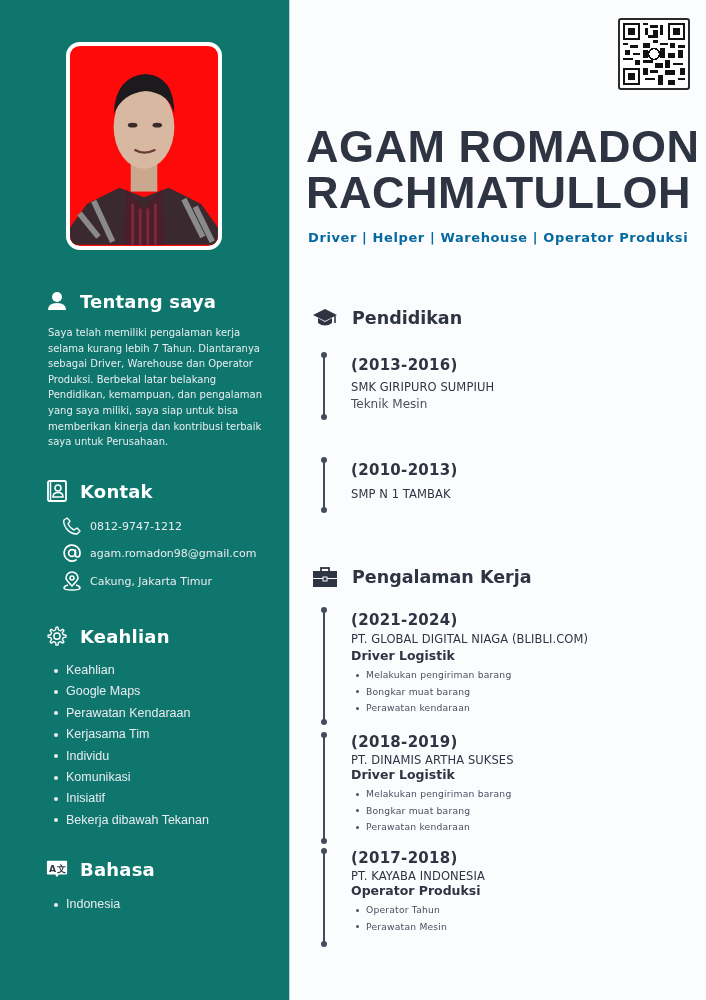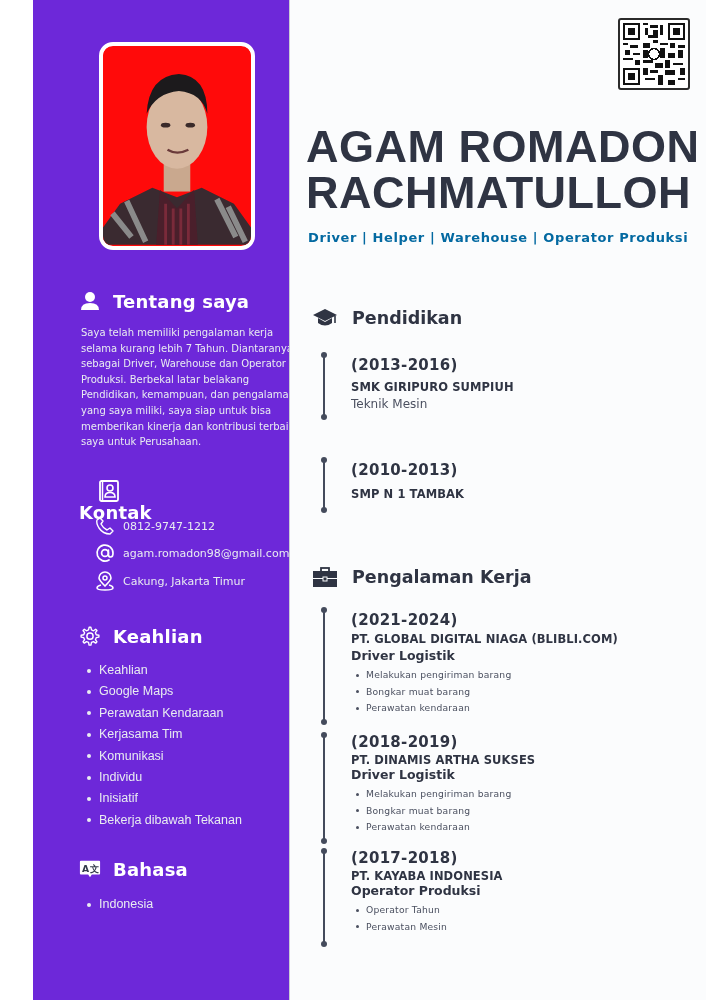--- a/index.html
+++ b/index.html
@@ -1,19 +1,19 @@
 <!DOCTYPE html>
 <html><head>
 <meta charset="utf-8">
 <style>
   * { box-sizing: border-box; margin: 0; padding: 0; }
   html, body { width: 706px; height: 1000px; overflow: hidden; }
   body { font-family: "DejaVu Sans", sans-serif; background: #ffffff; position: relative; }
 
-  .sidebar { position: absolute; left: 0; top: 0; width: 262px; height: 1000px; background: #6d28d9; color: #ffffff; margin-left: 33px; }
+  .sidebar { position: absolute; left: 0; top: 0; width: 289px; height: 1000px; background: #0f766e; color: #ffffff; }
   .divider-line { position: absolute; left: 289px; top: 0; width: 1px; height: 1000px; background: #c9ccd3; }
   .main { position: absolute; left: 290px; top: 0; width: 416px; height: 1000px; background: #fbfcfd; color: #2f3443; }
 
   
   .photo { position: absolute; left: 66px; top: 42px; width: 156px; height: 208px; border: 4px solid #ffffff; border-radius: 14px; overflow: hidden; background: #ff0a0a; }
   .photo svg { display: block; width: 100%; height: 100%; }
 
   
   .sec-head { position: absolute; left: 46px; display: flex; align-items: center; }
   .sec-head .ico { width: 22px; height: 22px; display: flex; align-items: center; justify-content: center; margin-right: 12px; }
@@ -38,21 +38,21 @@
   .msec-head .ico { width: 26px; height: 22px; display: flex; align-items: center; justify-content: center; margin-right: 14px; }
   .msec-head .ttl { font-size: 17.5px; font-weight: bold; color: #2f3443; }
 
   .tl { position: absolute; left: 31px; width: 6px; }
   .tl .line { position: absolute; left: 2px; top: 3px; bottom: 3px; width: 2px; background: #444b5c; }
   .tl .dot { position: absolute; left: 0; width: 6px; height: 6px; border-radius: 50%; background: #444b5c; }
   .tl .dot.top { top: 0; } .tl .dot.bottom { bottom: 0; }
 
   .entry { position: absolute; left: 61px; width: 340px; }
   .entry .period { font-size: 15px; font-weight: bold; color: #2f3443; letter-spacing: 0.3px; }
-  .entry .org { font-size: 11.5px; font-weight: bold; color: #2f3443; letter-spacing: 0.1px; }
+  .entry .org { font-size: 11.5px; font-weight: normal; color: #2f3443; letter-spacing: 0.1px; }
   .entry .major { font-size: 12px; color: #4b5060; }
   .entry .role { font-size: 12.5px; font-weight: bold; color: #2f3443; }
   .entry ul { list-style: none; margin-left: 5px; margin-top: 4px; }
   .entry li { font-size: 9.2px; color: #4b5060; height: 16.6px; line-height: 16.6px; display: flex; align-items: center; letter-spacing: 0.2px; }
   .entry li::before { content: ""; width: 3px; height: 3px; border-radius: 50%; background: #4b5060; margin-right: 7px; flex: none; }
 </style>
 </head>
 <body>
 
 <aside class="sidebar">
@@ -77,21 +77,21 @@
     <span class="ico">
       <svg width="20" height="20" viewBox="0 0 20 20">
           <circle cx="10" cy="6" r="5" fill="#fff"></circle>
           <path d="M1 19 Q1 12 10 12 Q19 12 19 19 Z" fill="#fff"></path>
         </svg>
     </span>
     <span class="ttl">Tentang saya</span>
   </div>
   <p class="about-text">Saya telah memiliki pengalaman kerja selama kurang lebih 7 Tahun. Diantaranya sebagai Driver, Warehouse dan Operator Produksi. Berbekal latar belakang Pendidikan, kemampuan, dan pengalaman yang saya miliki, saya siap untuk bisa memberikan kinerja dan kontribusi terbaik saya untuk Perusahaan.</p>
 
-  <div class="sec-head" style="top:480px;flex-direction:column;">
+  <div class="sec-head" style="top:480px;">
     <span class="ico">
       <svg width="20" height="22" viewBox="0 0 20 22">
           <rect x="1" y="1" width="18" height="20" rx="1.5" fill="none" stroke="#fff" stroke-width="1.8"></rect>
           <line x1="3.5" y1="1" x2="3.5" y2="21" stroke="#fff" stroke-width="1.5"></line>
           <circle cx="11" cy="8" r="3" fill="none" stroke="#fff" stroke-width="1.6"></circle>
           <path d="M6 17 Q6 12.5 11 12.5 Q16 12.5 16 17 Z" fill="none" stroke="#fff" stroke-width="1.6"></path>
         </svg>
     </span>
     <span class="ttl">Kontak</span>
   </div>
@@ -131,22 +131,22 @@
           <circle cx="12" cy="12.2" r="3.4" fill="none" stroke="#fff" stroke-width="1.6"></circle>
         </svg>
     </span>
     <span class="ttl">Keahlian</span>
   </div>
   <ul class="bullet-list" style="top:660px;">
     <li>Keahlian</li>
     <li>Google Maps</li>
     <li>Perawatan Kendaraan</li>
     <li>Kerjasama Tim</li>
+    <li>Individu</li>
     <li>Komunikasi</li>
-    <li>Individu</li>
     <li>Inisiatif</li>
     <li>Bekerja dibawah Tekanan</li>
   </ul>
 
   <div class="sec-head" style="top:858px;">
     <span class="ico">
       <svg width="24" height="20" viewBox="0 0 24 20">
           <path d="M1 2 Q1 1 2 1 L22 1 Q23 1 23 2 L23 15 Q23 16 22 16 L14 16 L12 19 L10 16 L2 16 Q1 16 1 15 Z" fill="#fff"></path>
           <text x="3.2" y="13" font-family="DejaVu Sans, sans-serif" font-weight="bold" font-size="10" fill="#333b4b">A</text>
           <text x="12" y="13" font-family="DejaVu Sans, sans-serif" font-weight="bold" font-size="10" fill="#333b4b">文</text>

